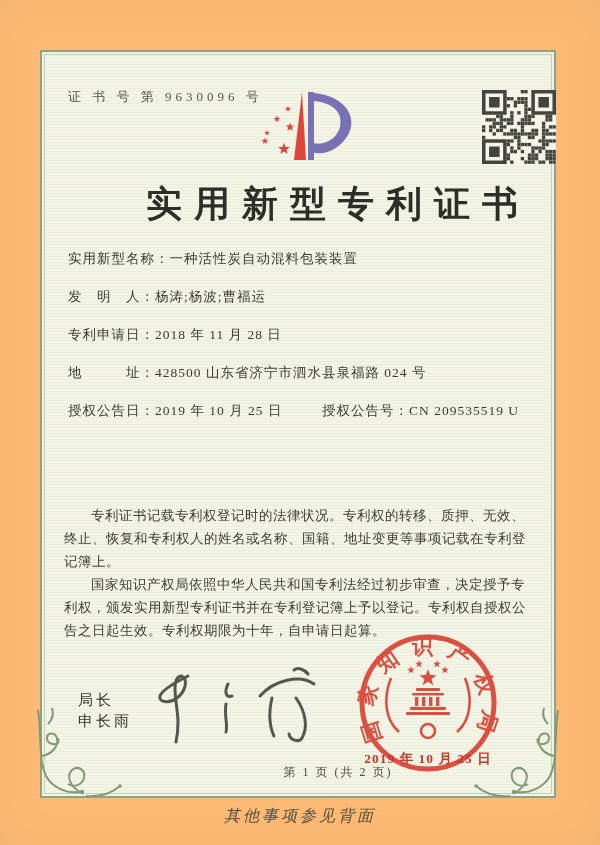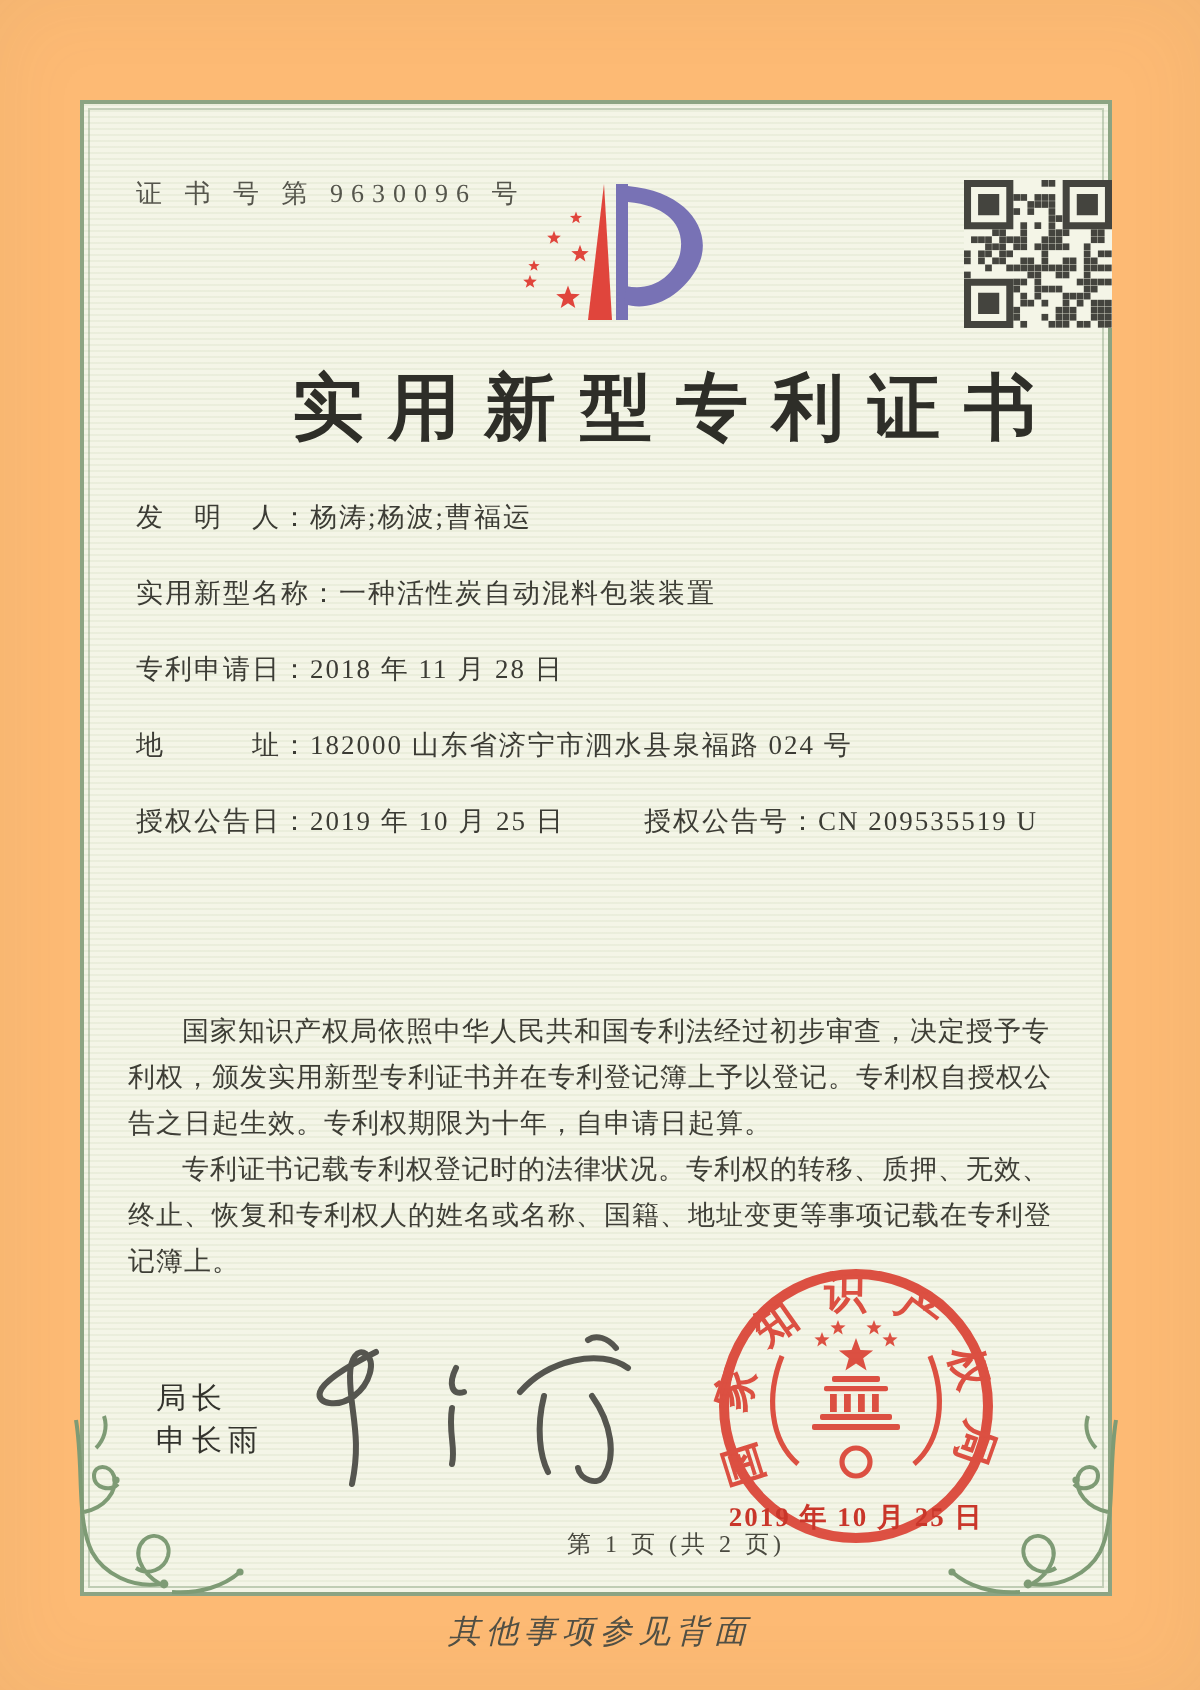--- a/index.html
+++ b/index.html
@@ -221,40 +221,40 @@
           <path fill-rule="evenodd" d="M0,0 h24.666666666666664 v24.666666666666664 h-24.666666666666664 Z M3.5238095238095237,3.5238095238095237 h17.61904761904762 v17.61904761904762 h-17.61904761904762 Z M7.0476190476190474,7.0476190476190474 h10.571428571428571 v10.571428571428571 h-10.571428571428571 Z"></path>
           <path fill-rule="evenodd" d="M49.33333333333333,0 h24.666666666666664 v24.666666666666664 h-24.666666666666664 Z M52.857142857142854,3.5238095238095237 h17.61904761904762 v17.61904761904762 h-17.61904761904762 Z M56.38095238095238,7.0476190476190474 h10.571428571428571 v10.571428571428571 h-10.571428571428571 Z"></path>
           <path fill-rule="evenodd" d="M0,49.33333333333333 h24.666666666666664 v24.666666666666664 h-24.666666666666664 Z M3.5238095238095237,52.857142857142854 h17.61904761904762 v17.61904761904762 h-17.61904761904762 Z M7.0476190476190474,56.38095238095238 h10.571428571428571 v10.571428571428571 h-10.571428571428571 Z"></path>
         </g>
     </svg>
 
     <div class="title">实用新型专利证书</div>
 
     <div class="fields">
       <div class="frow">
+        <span class="flabel">实用新型名称：</span><span class="fvalue">一种活性炭自动混料包装装置</span>
+      </div>
+      <div class="frow">
         <span class="flabel">发　明　人：</span><span class="fvalue">杨涛;杨波;曹福运</span>
-      </div>
-      <div class="frow">
-        <span class="flabel">实用新型名称：</span><span class="fvalue">一种活性炭自动混料包装装置</span>
       </div>
       <div class="frow">
         <span class="flabel">专利申请日：</span><span class="fvalue">2018 年 11 月 28 日</span>
       </div>
       <div class="frow">
-        <span class="flabel">地　　　址：</span><span class="fvalue">182000 山东省济宁市泗水县泉福路 024 号</span>
+        <span class="flabel">地　　　址：</span><span class="fvalue">428500 山东省济宁市泗水县泉福路 024 号</span>
       </div>
       <div class="frow grant">
         <span class="flabel">授权公告日：</span><span class="fvalue">2019 年 10 月 25 日</span>
         <span class="gno"><span class="flabel">授权公告号：</span><span class="fvalue">CN 209535519 U</span></span>
       </div>
     </div>
 
     <div class="paras">
+      <p>专利证书记载专利权登记时的法律状况。专利权的转移、质押、无效、终止、恢复和专利权人的姓名或名称、国籍、地址变更等事项记载在专利登记簿上。</p>
       <p>国家知识产权局依照中华人民共和国专利法经过初步审查，决定授予专利权，颁发实用新型专利证书并在专利登记簿上予以登记。专利权自授权公告之日起生效。专利权期限为十年，自申请日起算。</p>
-      <p>专利证书记载专利权登记时的法律状况。专利权的转移、质押、无效、终止、恢复和专利权人的姓名或名称、国籍、地址变更等事项记载在专利登记簿上。</p>
     </div>
 
     <div class="signer">
       <div>局长</div>
       <div>申长雨</div>
     </div>
 
     <svg class="signature" width="190" height="90" viewBox="0 0 190 90">
       <g fill="none" stroke="#3b3b36" stroke-width="3" stroke-linecap="round" opacity="0.85">
         <path d="M46,12 C34,18 20,26 18,32 C16,38 27,40 35,34 C43,28 46,17 41,13 C37,10 33,15 33,24 C33,42 39,54 34,78"></path>

